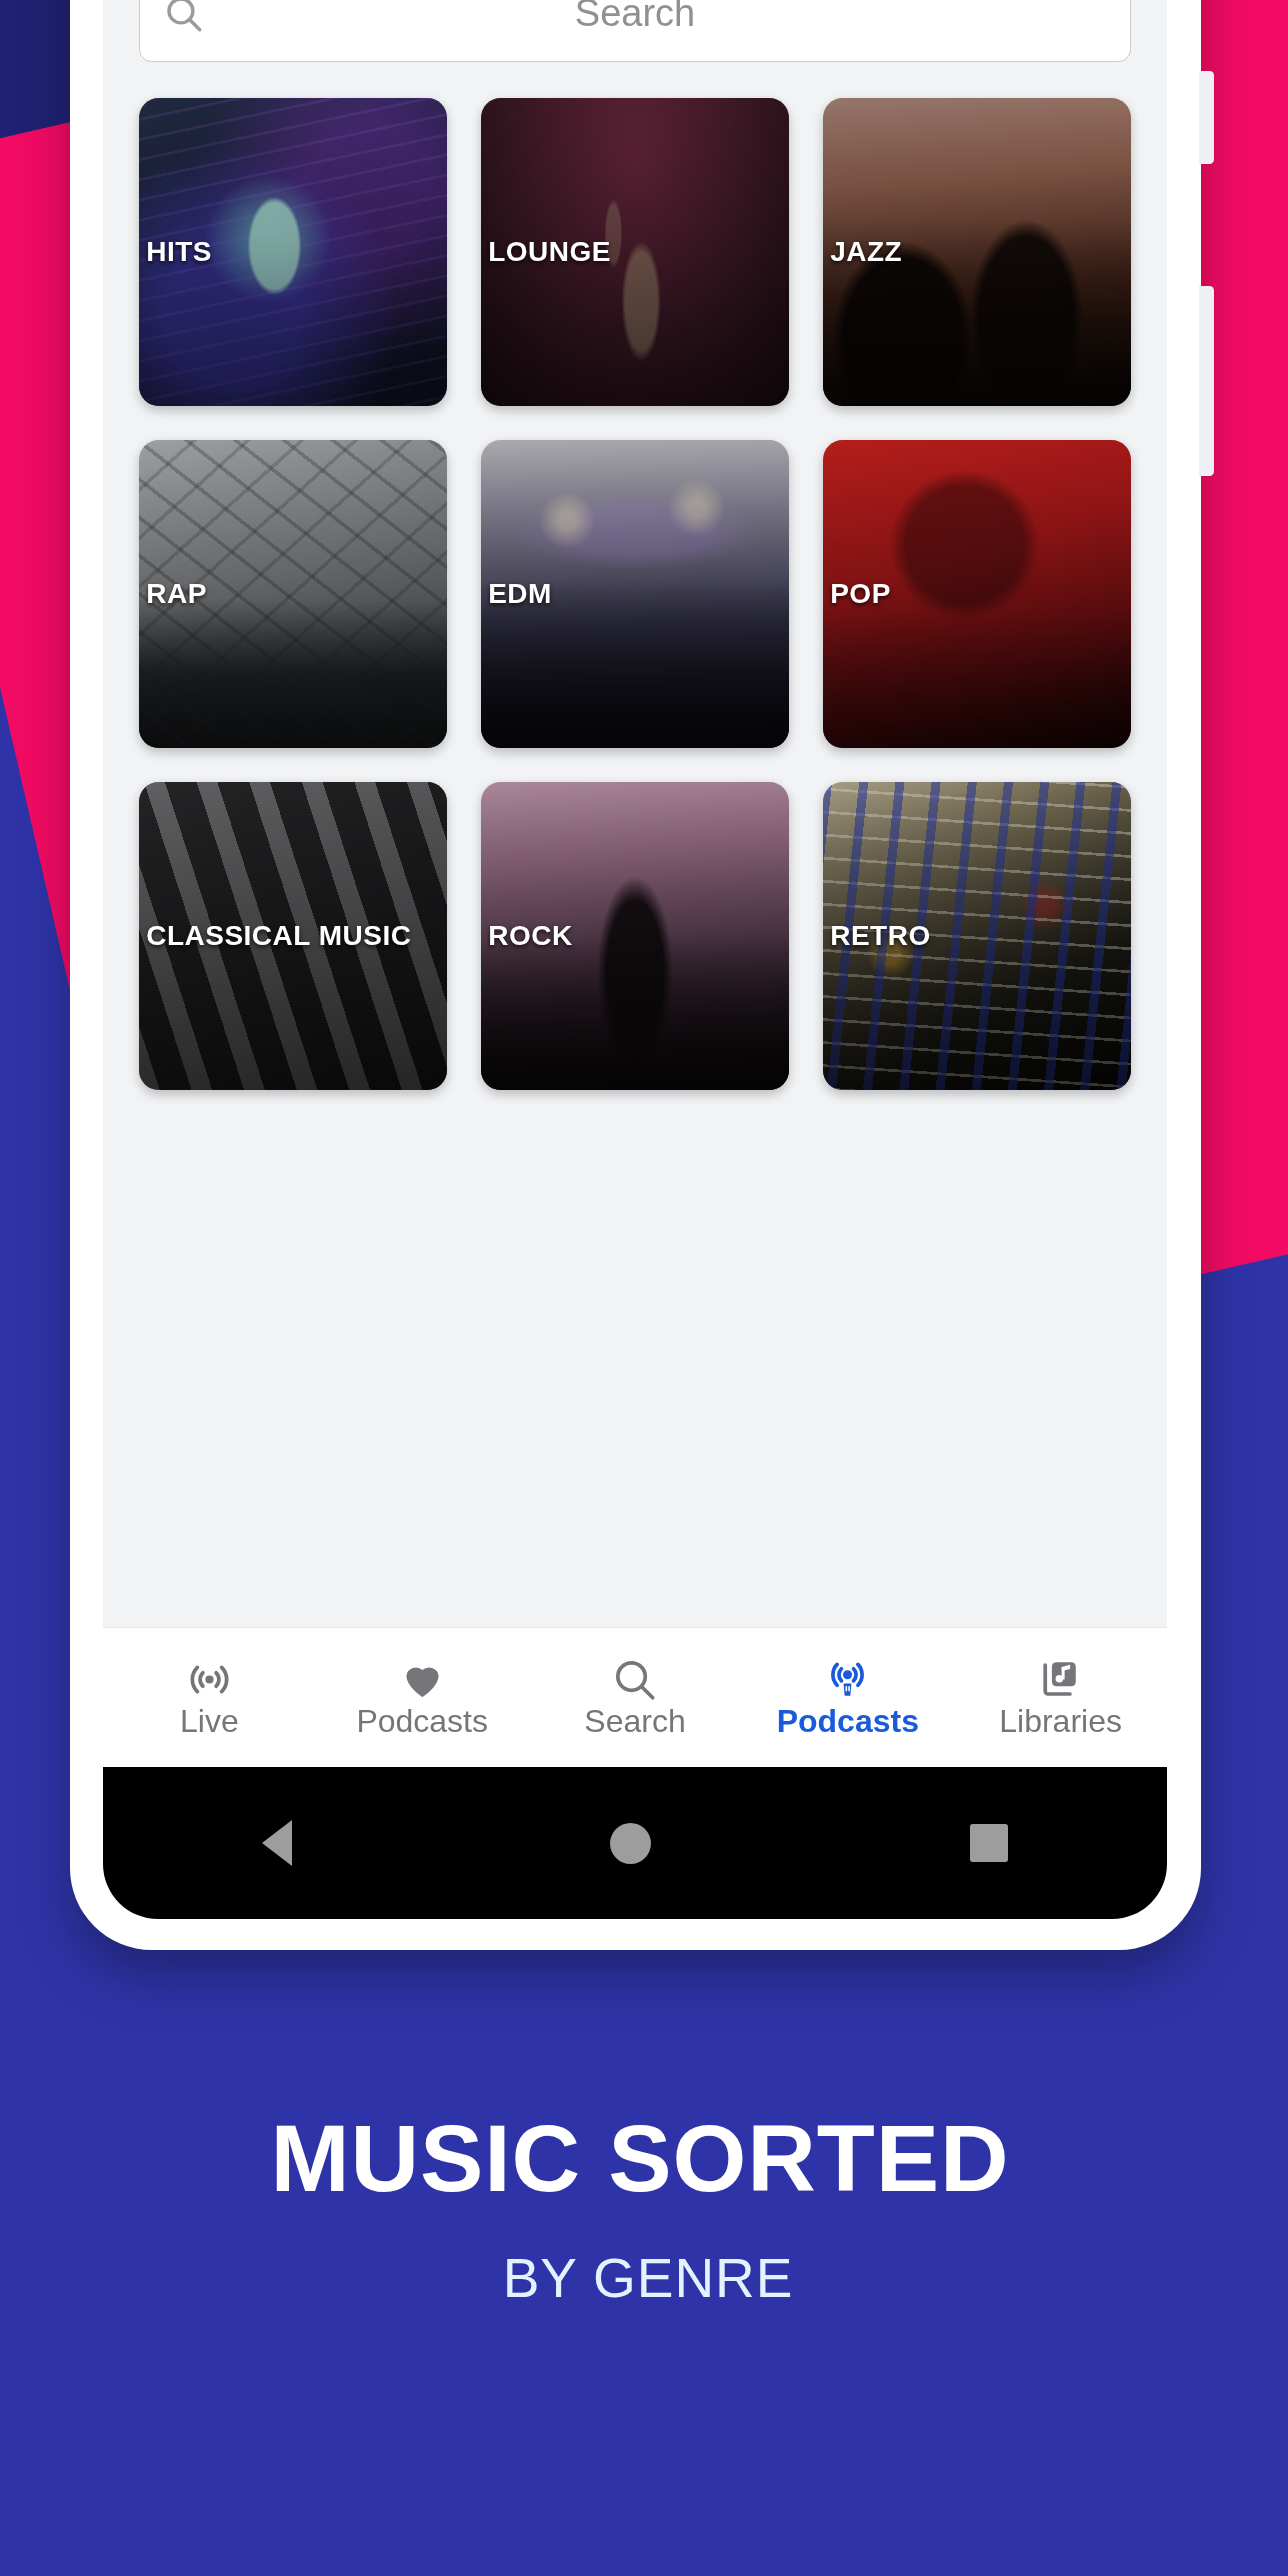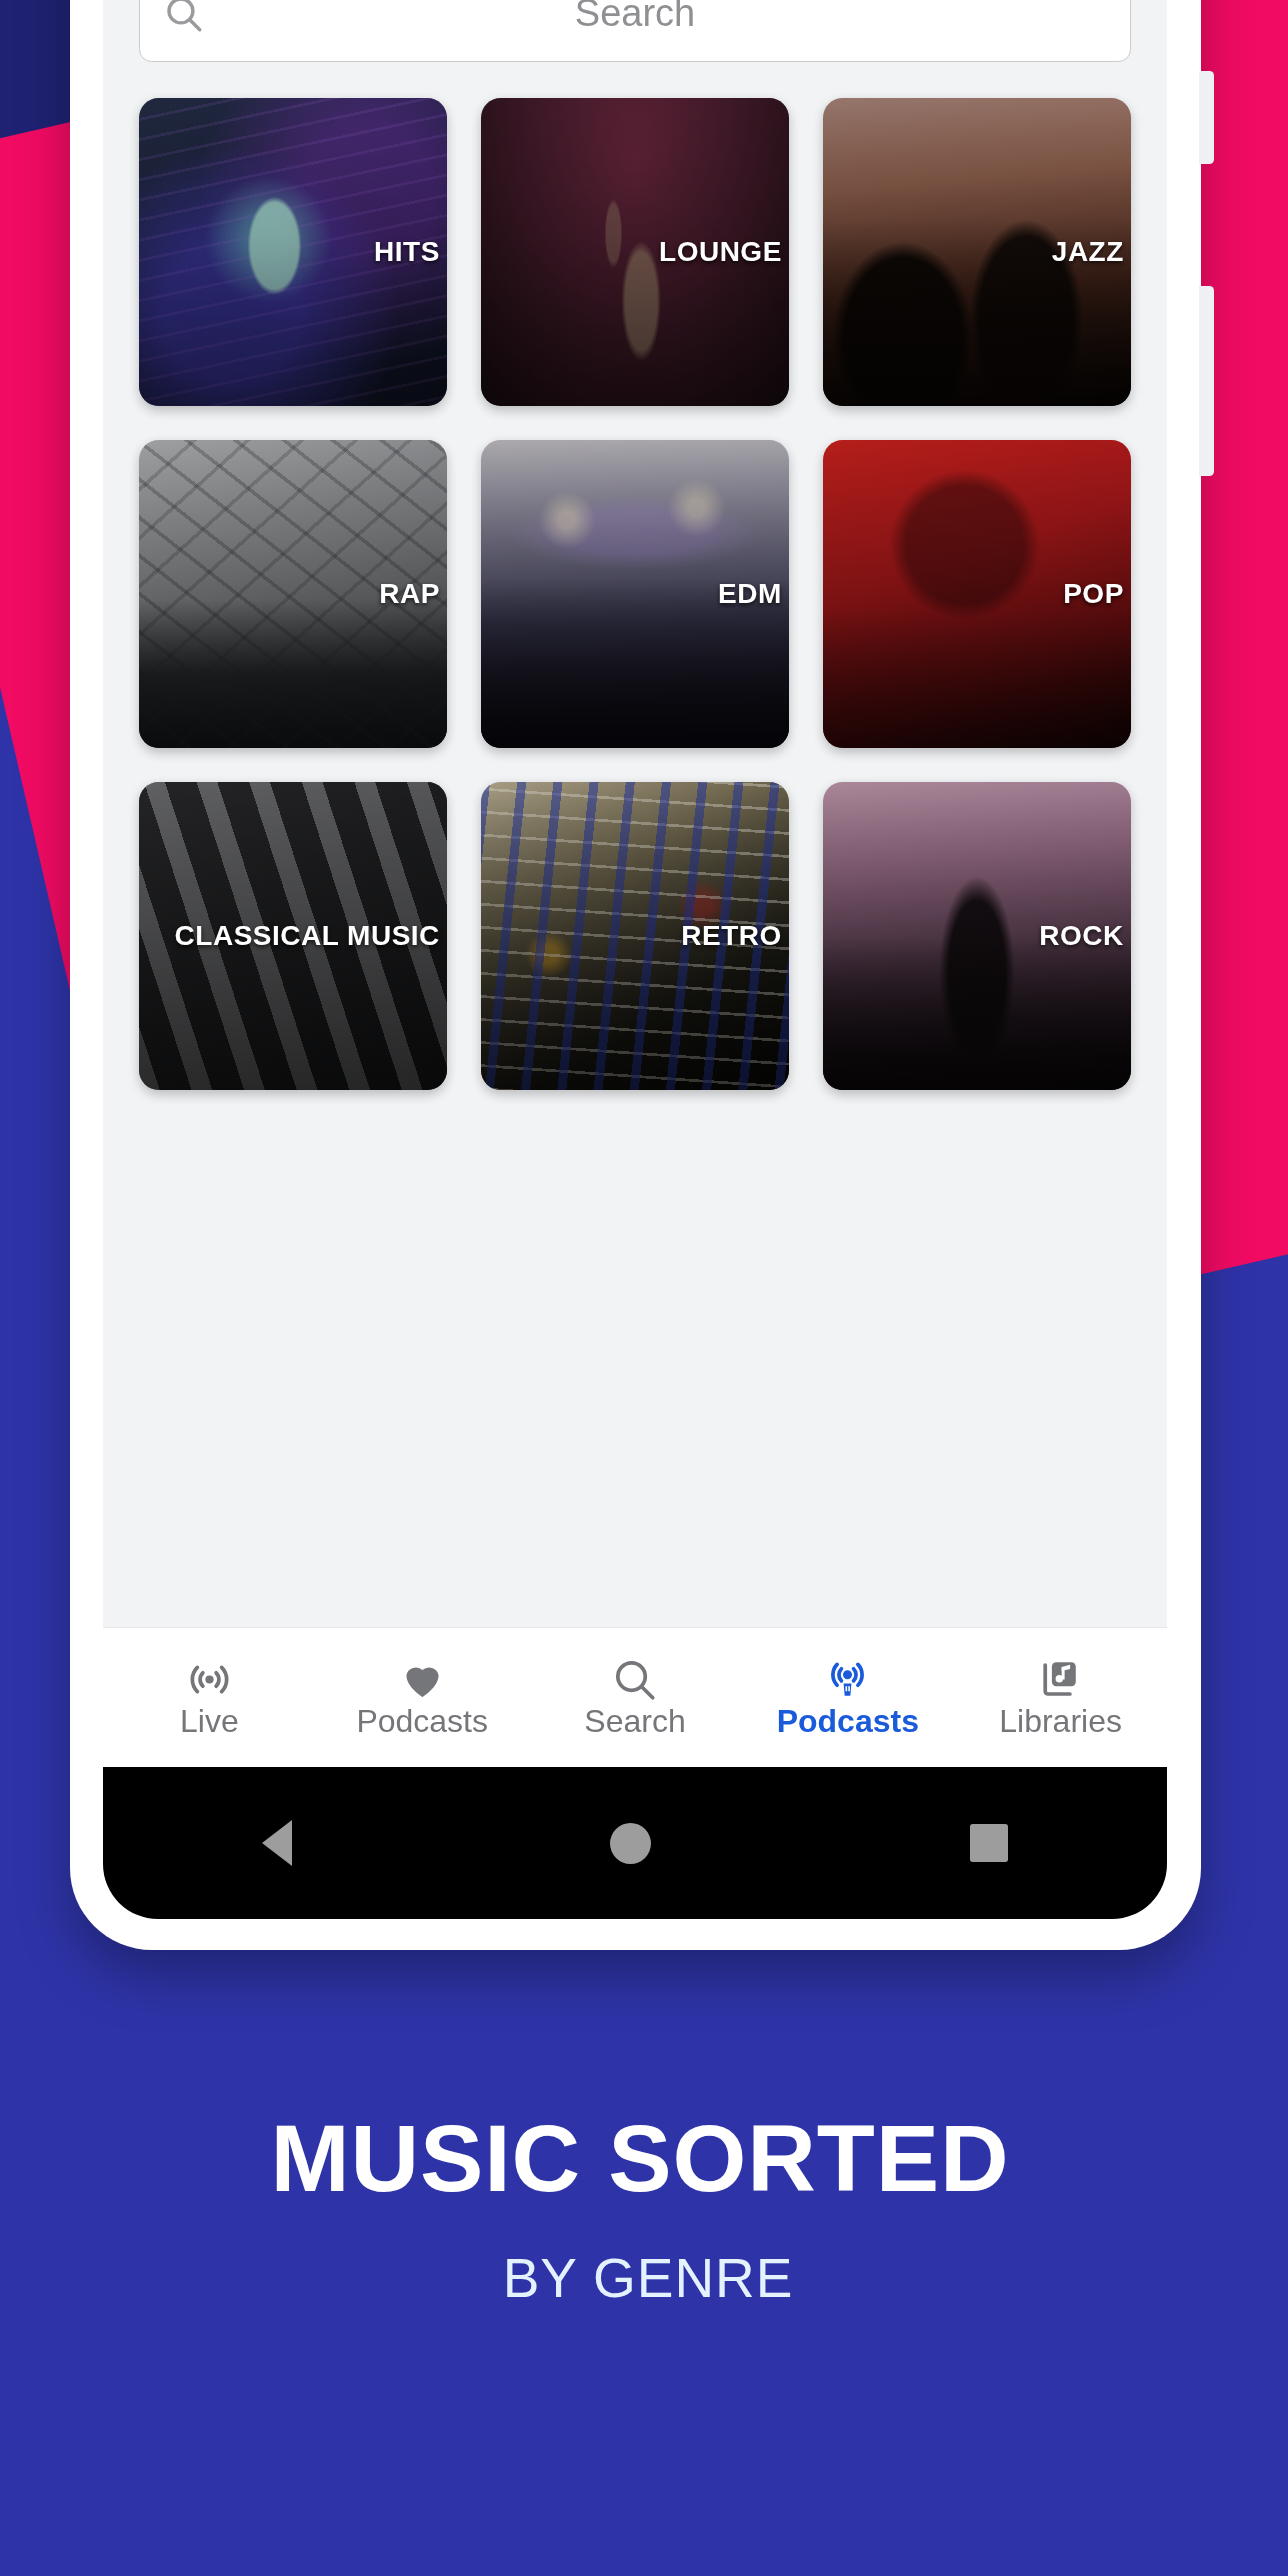--- a/index.html
+++ b/index.html
@@ -140,21 +140,21 @@
     grid-template-columns: repeat(3, 1fr);
     gap: 34px 34px;
   }
   .genre-tile {
     position: relative;
     height: 308px;
     border-radius: 19.7px;
     overflow: hidden;
     display: flex;
     align-items: center;
-    justify-content: flex-end;
+    justify-content: flex-start;
     box-shadow: 0 4.5px 10.7px rgba(0,0,0,0.22);
     cursor: pointer;
   }
   .genre-art { position: absolute; inset: 0; }
   .genre-label {
     position: relative;
     z-index: 3;
     color: #ffffff;
     font-weight: bold;
     font-size: 28px;
@@ -408,29 +408,29 @@
           <div class="genre-label">POP</div>
         </div>
 
         <div class="genre-tile">
           <div class="genre-art art-classical"></div>
           <div class="genre-scrim"></div>
           <div class="genre-label">CLASSICAL MUSIC</div>
         </div>
 
         <div class="genre-tile">
+          <div class="genre-art art-rock"></div>
+          <div class="genre-scrim"></div>
+          <div class="genre-label">ROCK</div>
+        </div>
+
+        <div class="genre-tile">
           <div class="genre-art art-retro"></div>
           <div class="genre-scrim"></div>
           <div class="genre-label">RETRO</div>
-        </div>
-
-        <div class="genre-tile">
-          <div class="genre-art art-rock"></div>
-          <div class="genre-scrim"></div>
-          <div class="genre-label">ROCK</div>
         </div>
 
       </div>
     </div>
 
     <div id="bottom-nav">
 
       <div class="nav-item">
         <span class="nav-icon">
           <svg viewBox="0 0 24 24" width="47" height="47" fill="none" stroke="#75767a" stroke-width="1.9" stroke-linecap="round">

